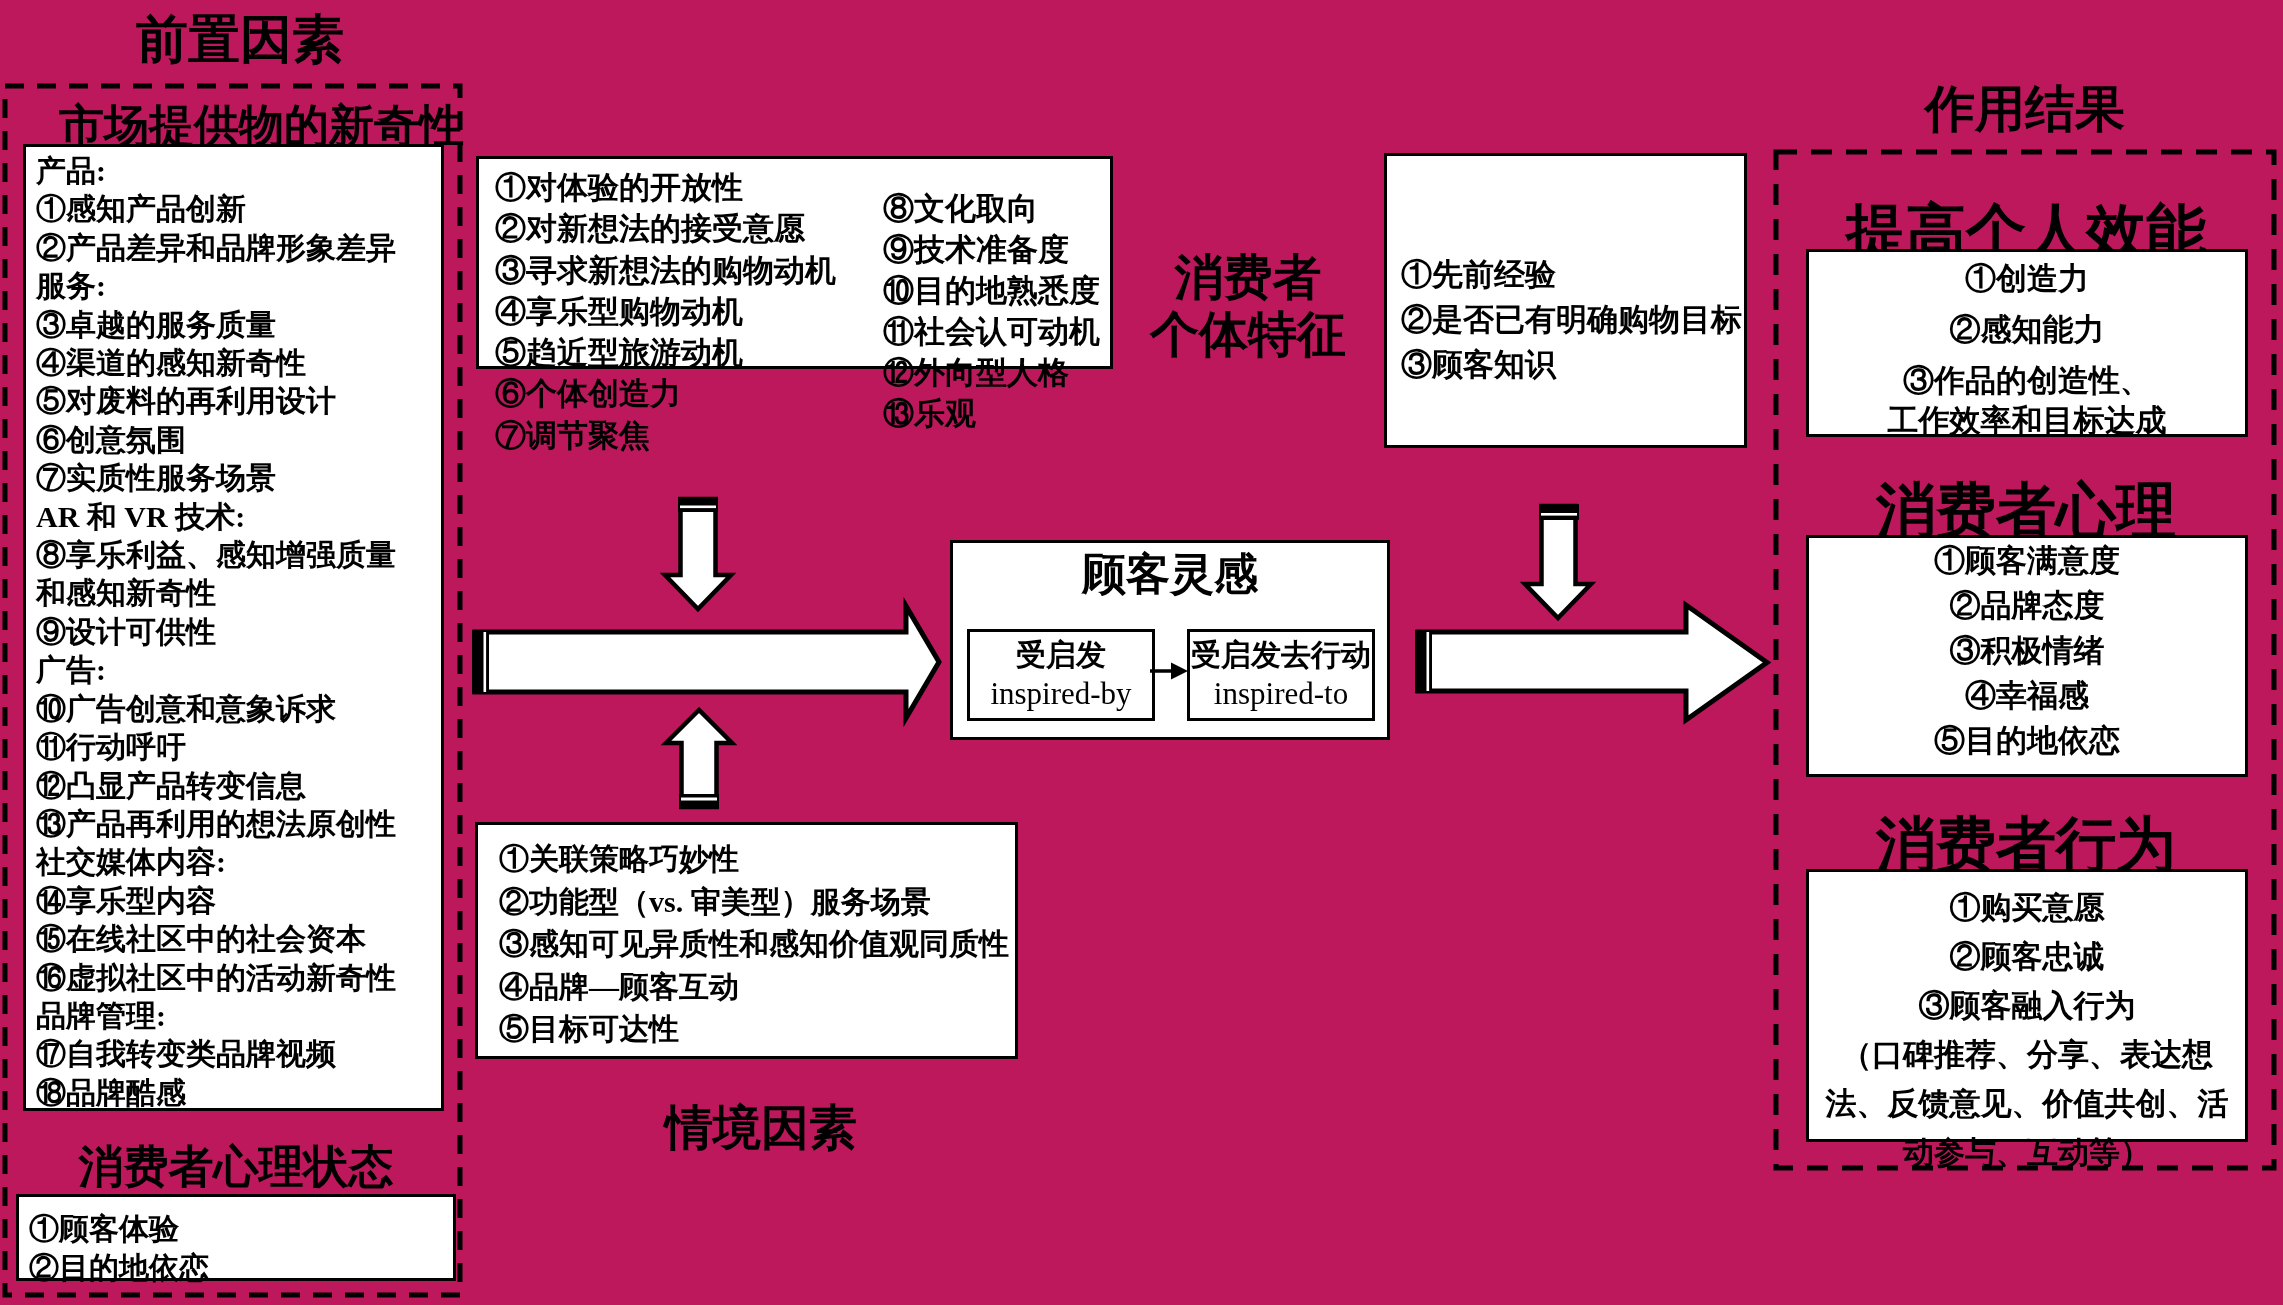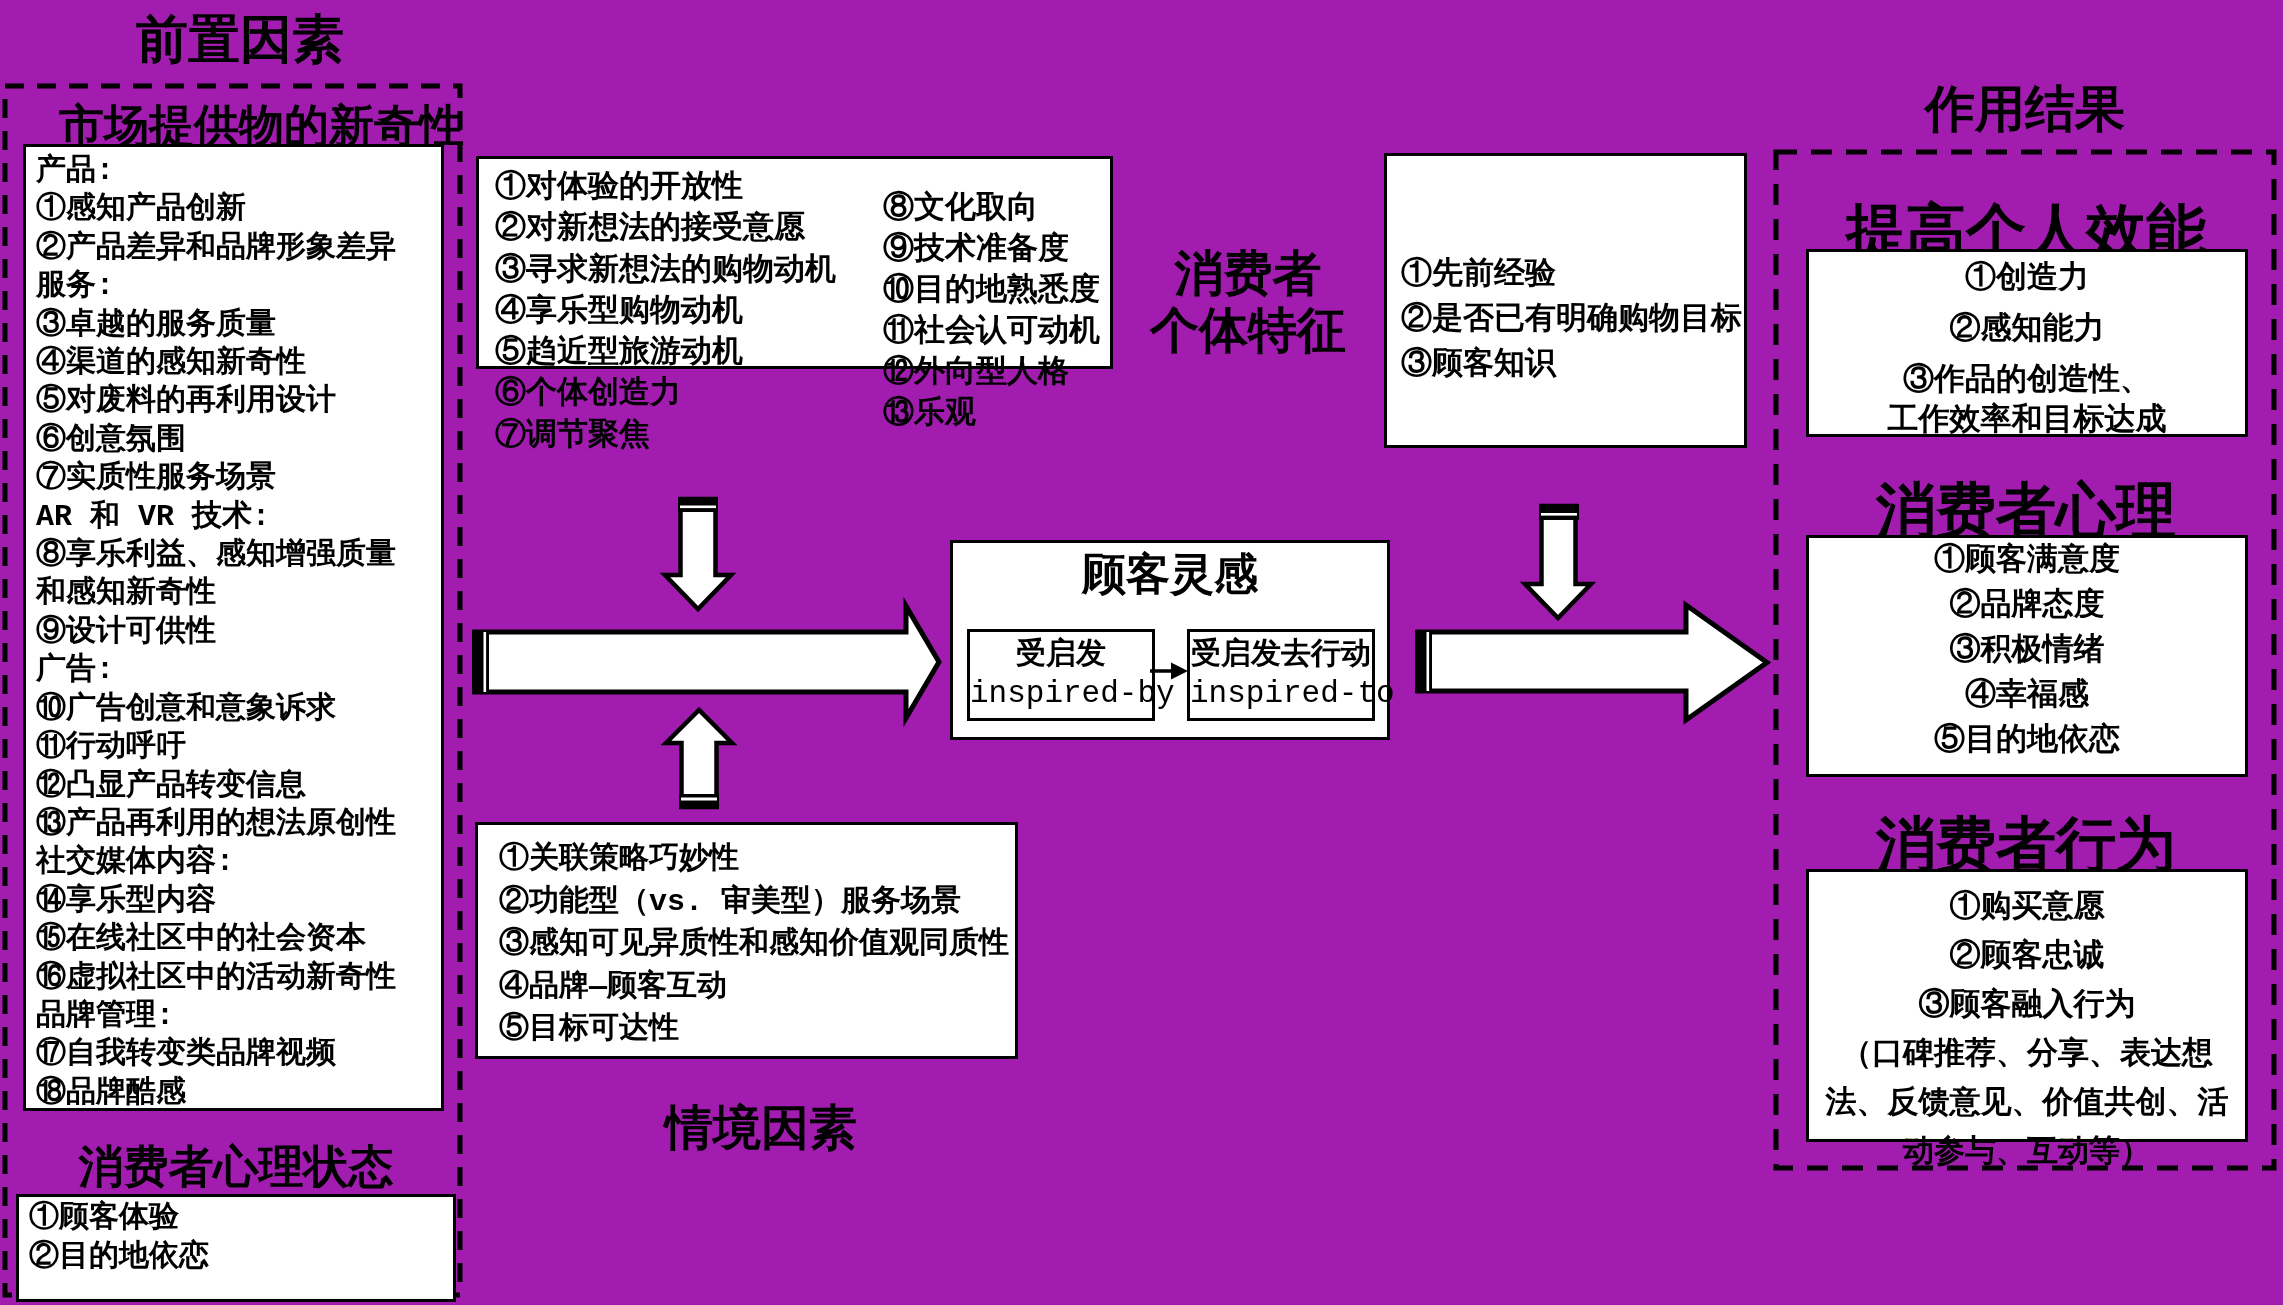--- a/index.html
+++ b/index.html
@@ -1,28 +1,28 @@
 <!DOCTYPE html>
 <html><head>
 <meta charset="utf-8">
 <style>
   html,body{margin:0;padding:0;background:#ffffff;}
-  .canvas{position:relative;width:2283px;height:1305px;background:#a21caf;color:#000;
-          font-family:Liberation Mono, monospace;overflow:hidden;}
+  .canvas{position:relative;width:2283px;height:1305px;background:#be185d;color:#000;
+          font-family:Liberation Serif, serif;overflow:hidden;}
   svg.layer{position:absolute;left:0;top:0;}
   .ttl{position:absolute;font-weight:bold;text-align:center;white-space:nowrap;}
   .box{position:absolute;background:#fff;border:3px solid #000;box-sizing:border-box;}
   .ln{white-space:nowrap;font-weight:bold;}
   
   .t-antecedents{left:95px;top:5px;width:290px;font-size:52px;}
   .h-market{left:23px;top:96px;width:421px;font-size:45px;margin-left:28px;}
   .boxA{left:23px;top:144px;width:421px;height:967px;padding:5px 0 0 10px;font-size:30px;}
   .boxA .ln{line-height:38.4px;}
   .h-psych{left:16px;top:1137px;width:440px;font-size:45px;}
-  .boxB{left:16px;top:1194px;width:440px;height:108px;padding:2px 0 0 10px;font-size:30px;}
+  .boxB{left:16px;top:1194px;width:440px;height:87px;padding:12px 0 0 10px;font-size:30px;}
   .boxB .ln{line-height:39px;}
   
   .boxC{left:476px;top:156px;width:637px;height:213px;font-size:31px;}
   .boxC .col1{position:absolute;left:16px;top:8px;}
   .boxC .col1 .ln{line-height:41.3px;}
   .boxC .col2{position:absolute;left:404px;top:29px;}
   .boxC .col2 .ln{line-height:41px;}
   
   .boxS{left:475px;top:822px;width:543px;height:237px;padding:13px 0 0 21px;font-size:30px;}
   .boxS .ln{line-height:42.6px;}

